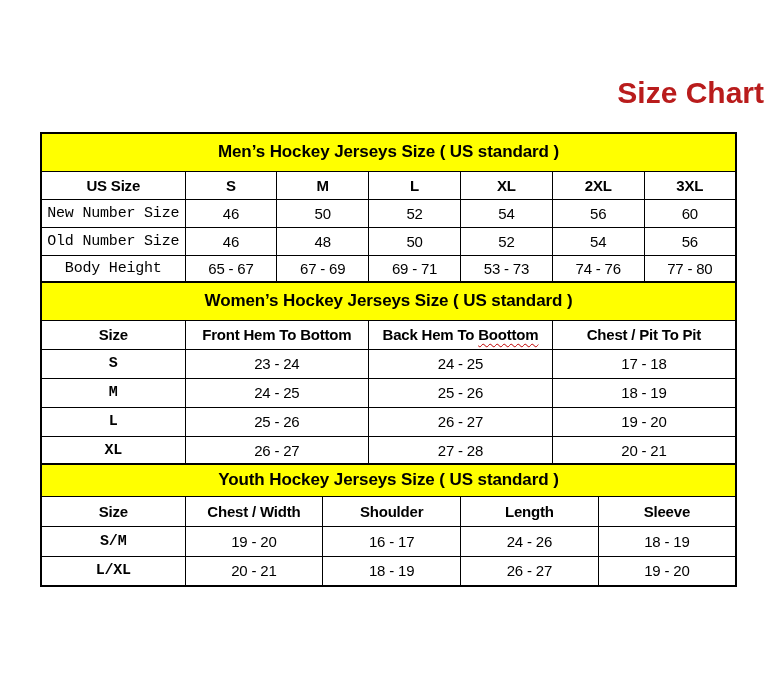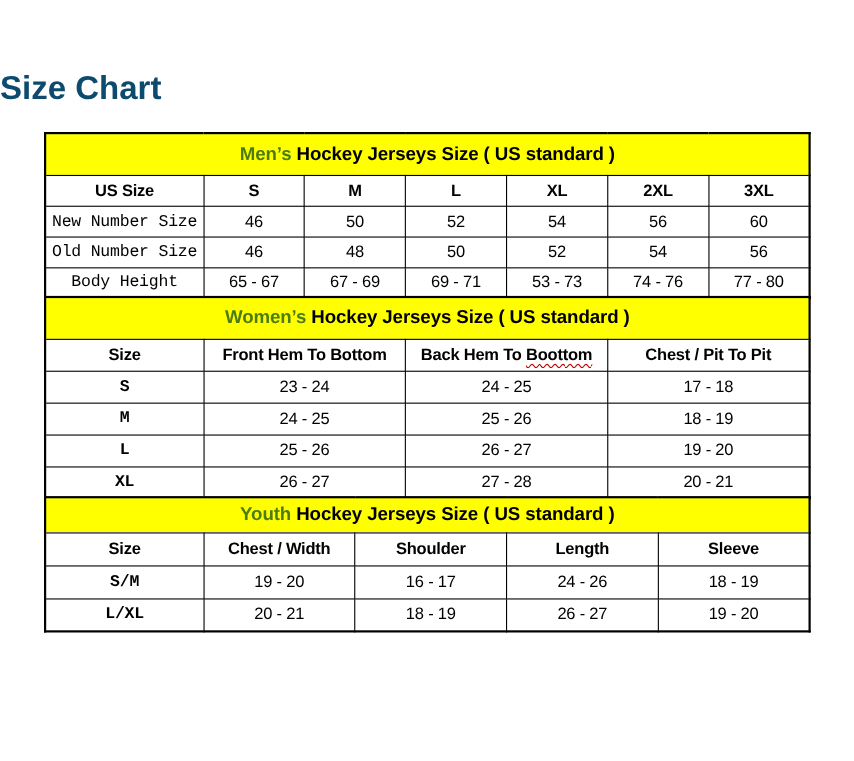--- a/index.html
+++ b/index.html
@@ -4,27 +4,27 @@
 <style>
   * { box-sizing: border-box; }
   html, body { margin: 0; padding: 0; background: #ffffff; }
   body {
     width: 776px; height: 692px;
     font-family: "Liberation Sans", sans-serif;
     color: #000;
     overflow: hidden;
   }
   .title {
-    margin: 0;
+    margin: 12px;
     padding-top: 60px;
-    text-align: left;
+    text-align: right;
     font-size: 30px;
     line-height: 42px;
     font-weight: 700;
-    color: #0c4a6e;
+    color: #b91c1c;
   }
   .chart-wrap { margin: 18px 0 0 40px; width: 697px; }
   table.t {
     width: 697px;
     border-collapse: collapse;
     table-layout: fixed;
     border: 2.5px solid #000;
   }
   table.t + table.t { margin-top: -3px; }
   col.c-label { width: 144px; }
@@ -39,21 +39,21 @@
     white-space: nowrap;
   }
   td.band {
     background: #FFFF00;
     height: 38px;
     font-weight: 700;
     font-size: 17px;
     letter-spacing: -0.1px;
   }
   .t-youth td.band { height: 32px; }
-  .hl { color: #4d7c0f; }
+  .hl { color: #000000; }
   th.col { font-weight: 700; }
   td.rl { font-weight: 400; font-family: Liberation Mono, monospace; }
   .t-womens td.rl, .t-youth td.rl { font-weight: 700; }
   .t-mens th, .t-mens td { height: 28px; }
   .t-womens th, .t-womens td { height: 29px; }
   .t-youth th, .t-youth td { height: 30px; }
   .t-mens td.band, .t-womens td.band { height: 38px; }
   .typo {
     text-decoration-line: underline;
     text-decoration-style: wavy;

